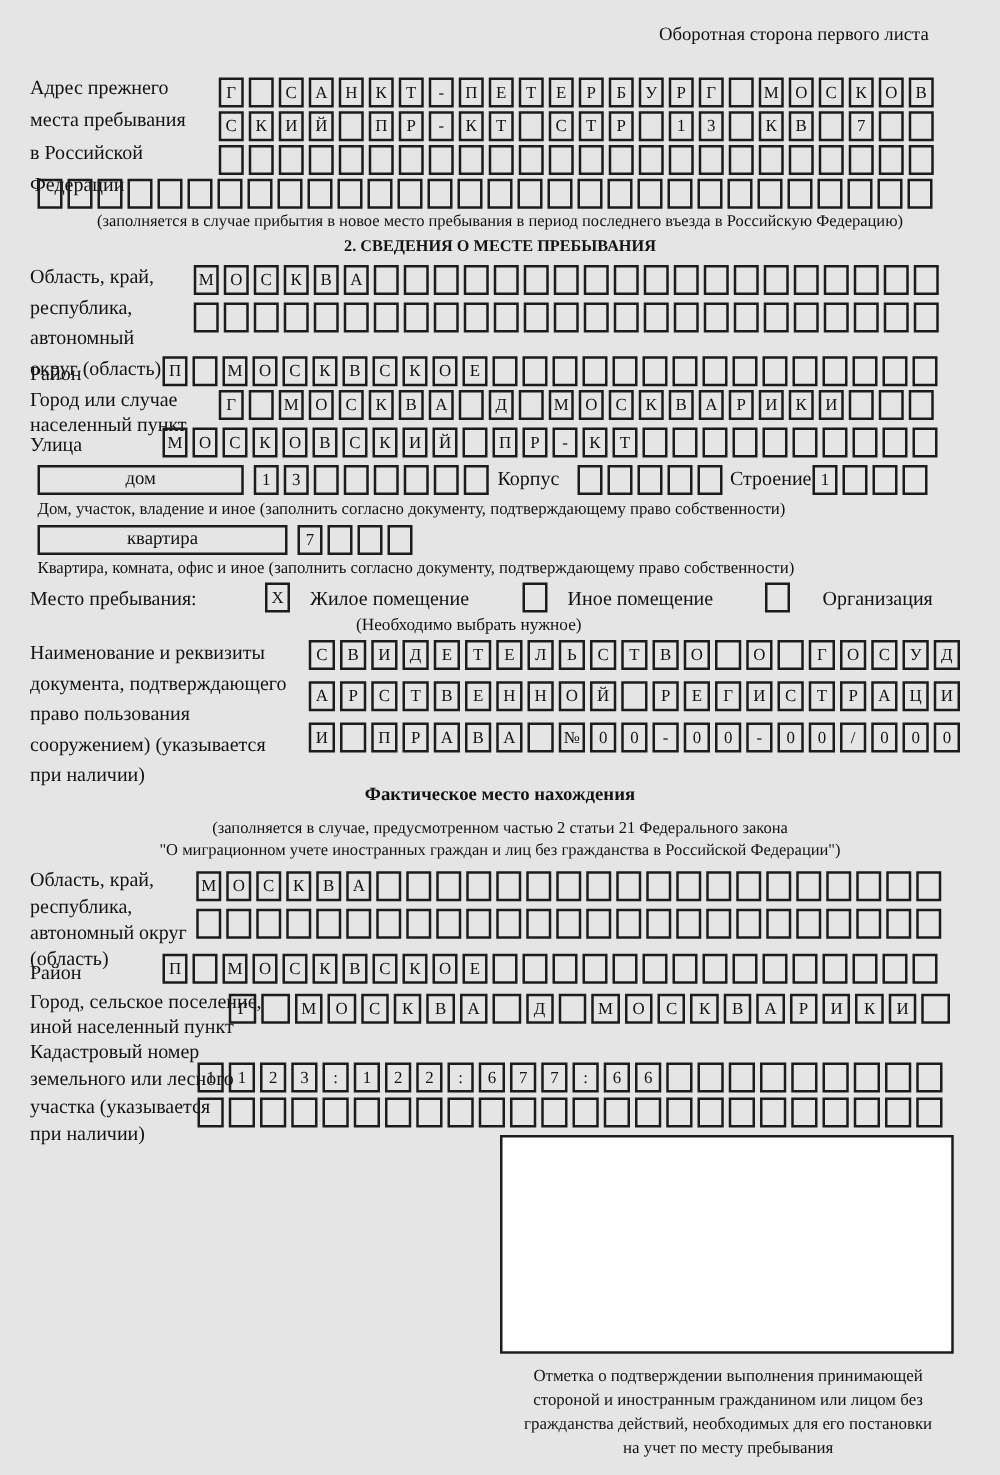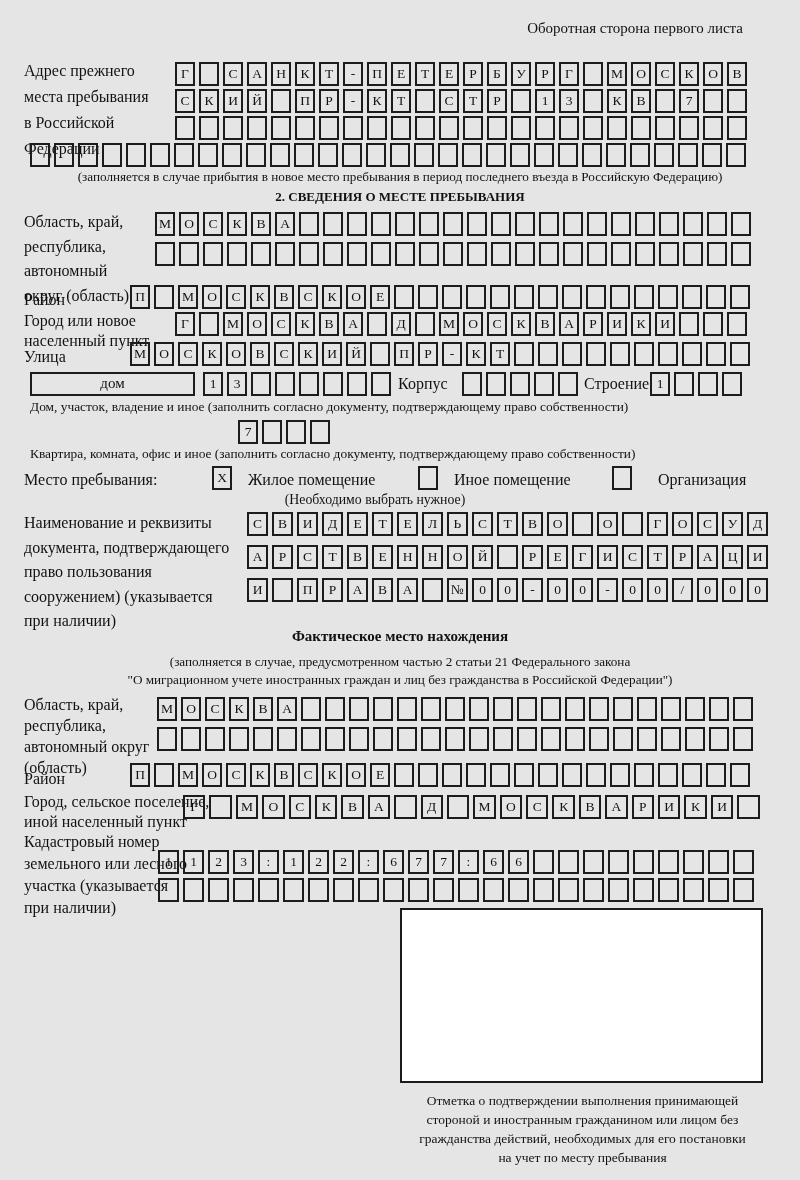--- a/index.html
+++ b/index.html
@@ -236,21 +236,21 @@
       <span class="cbox"></span>
       <span class="cbox"></span>
       <span class="cbox"></span>
       <span class="cbox"></span>
       <span class="cbox"></span>
       <span class="cbox"></span>
       <span class="cbox"></span>
     </div>
 
   <div class="abs lbl lh20" style="left:24px;top:311px;">
-    <div>Город или новое</div>
+    <div>Город или случае</div>
     <div>населенный пункт</div>
   </div>
   <div class="boxrow" style="left:175px;top:312px;">
       <span class="cbox">Г</span>
       <span class="cbox"></span>
       <span class="cbox">М</span>
       <span class="cbox">О</span>
       <span class="cbox">С</span>
       <span class="cbox">К</span>
       <span class="cbox">В</span>
@@ -324,20 +324,21 @@
     </div>
   <div class="abs lbl" style="left:584px;top:371px;">Строение</div>
   <div class="boxrow" style="left:650px;top:372px;">
       <span class="cbox">1</span>
       <span class="cbox"></span>
       <span class="cbox"></span>
       <span class="cbox"></span>
     </div>
   <div class="abs note" style="left:30px;top:399px;font-size:13.4px;">Дом, участок, владение и иное (заполнить согласно документу, подтверждающему право собственности)</div>
 
+  <div class="widebox kv-box" style="top:420px;">квартира</div>
   <div class="boxrow" style="left:238px;top:420px;">
       <span class="cbox">7</span>
       <span class="cbox"></span>
       <span class="cbox"></span>
       <span class="cbox"></span>
     </div>
   <div class="abs note" style="left:30px;top:446px;font-size:13.4px;">Квартира, комната, офис и иное (заполнить согласно документу, подтверждающему право собственности)</div>
 
   <div class="abs lbl" style="left:24px;top:467px;">Место пребывания:</div>
   <div class="boxrow" style="left:212px;top:466px;">

